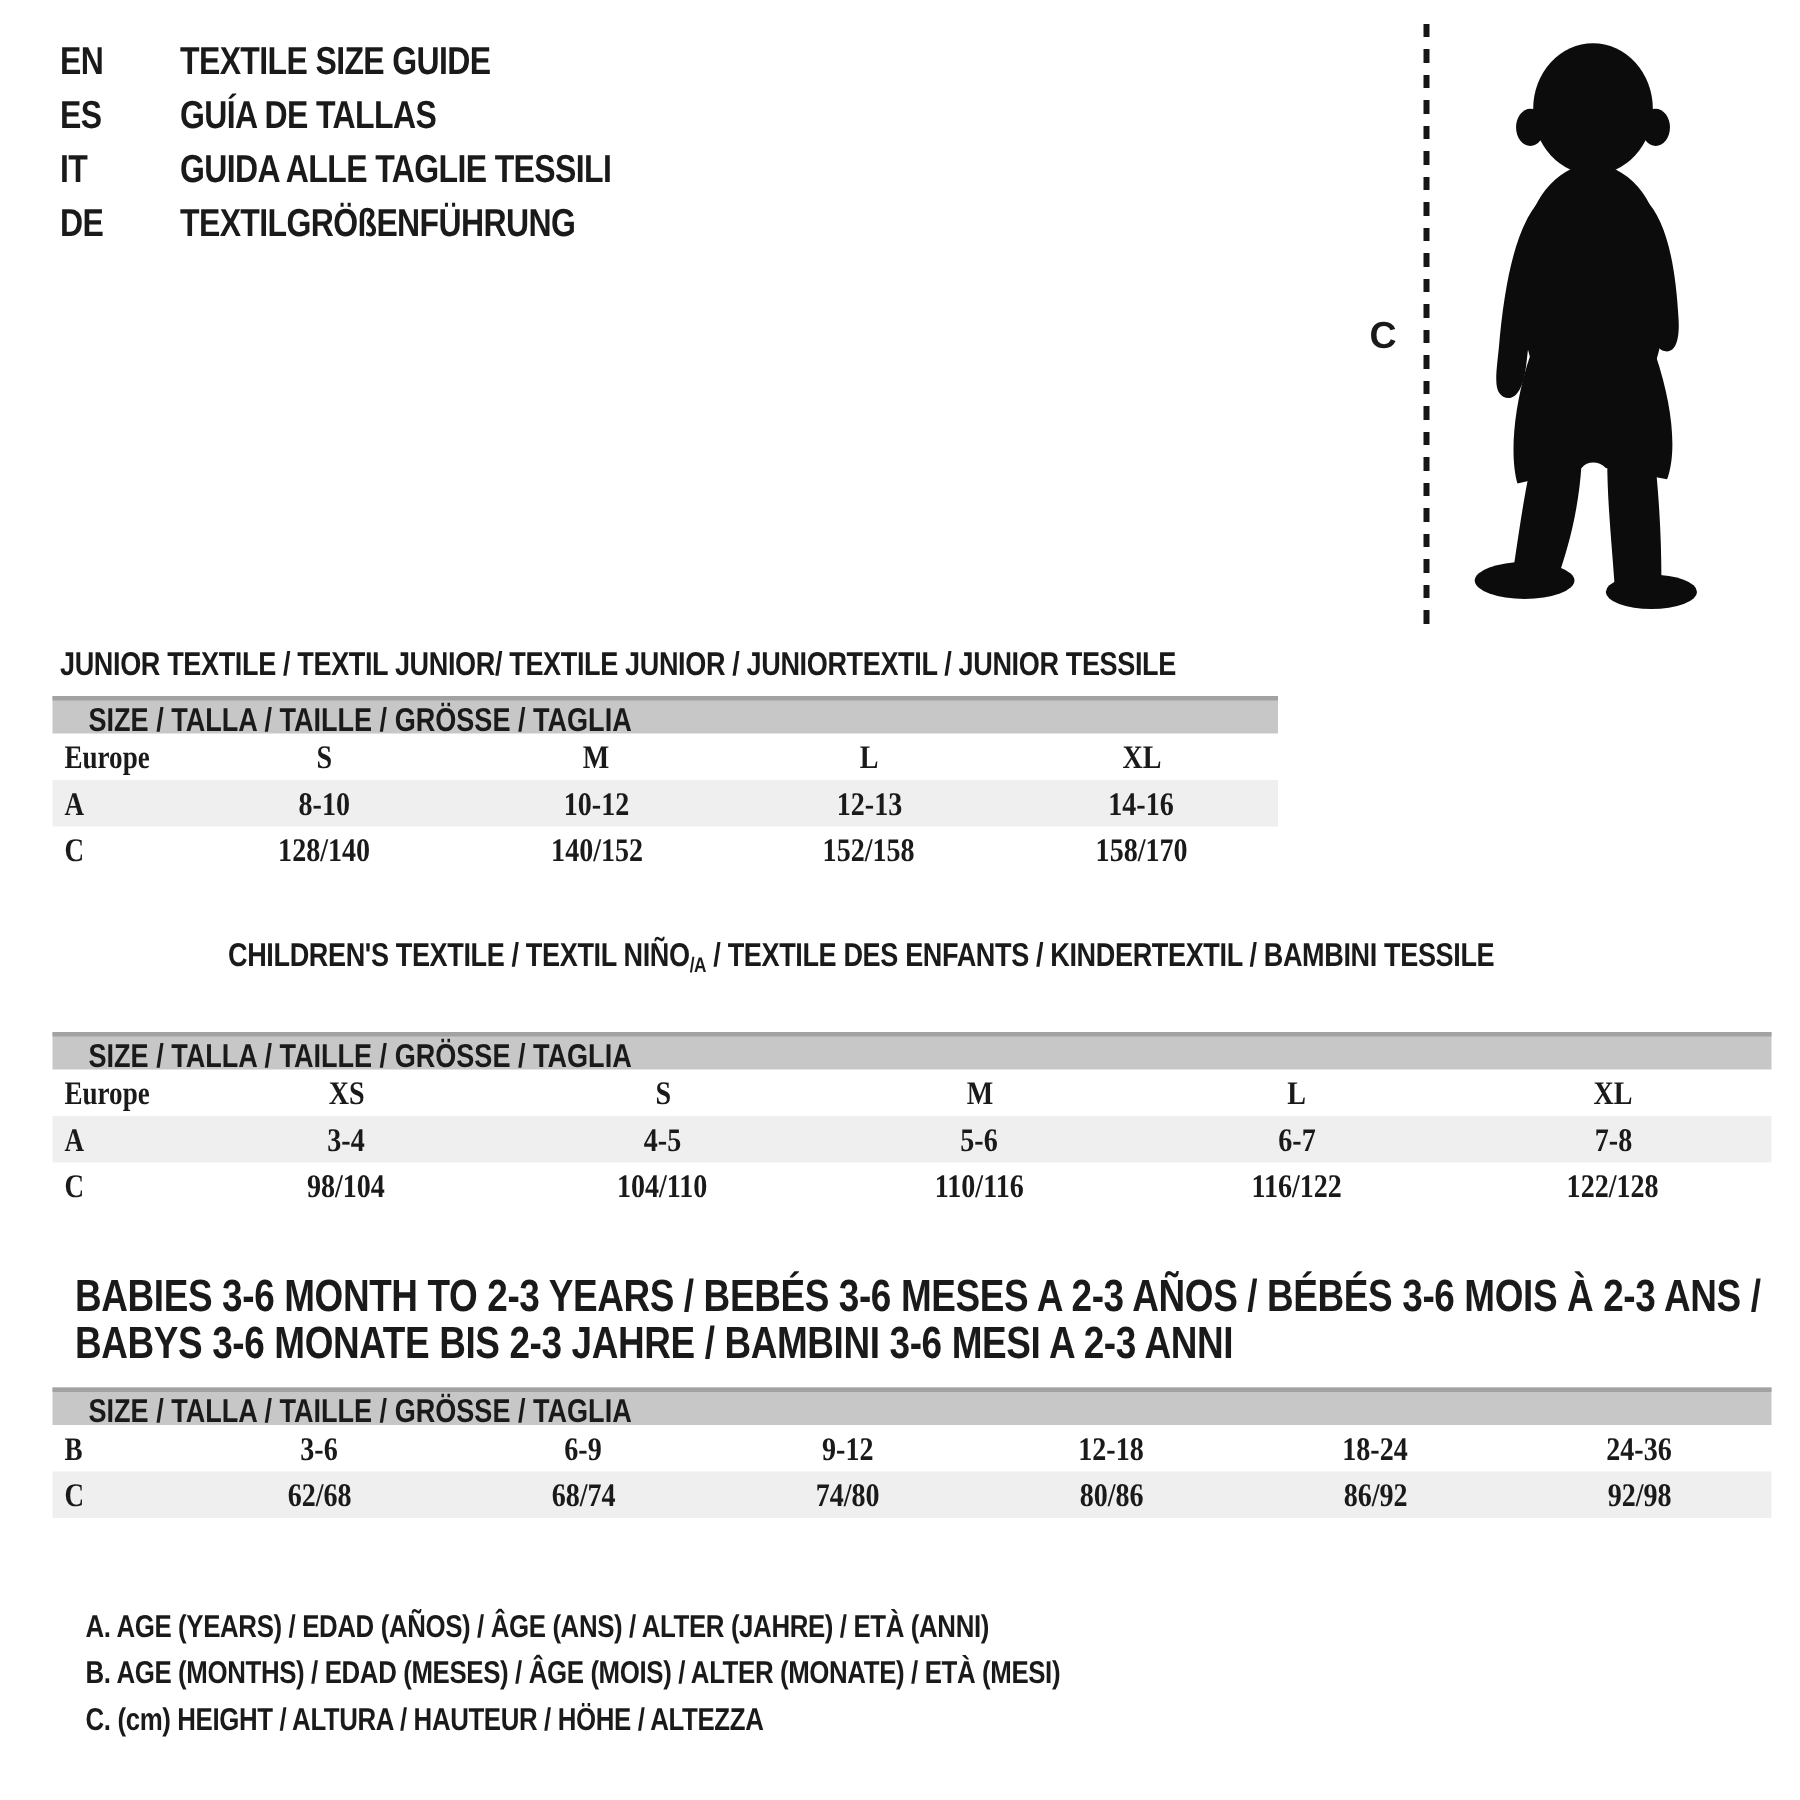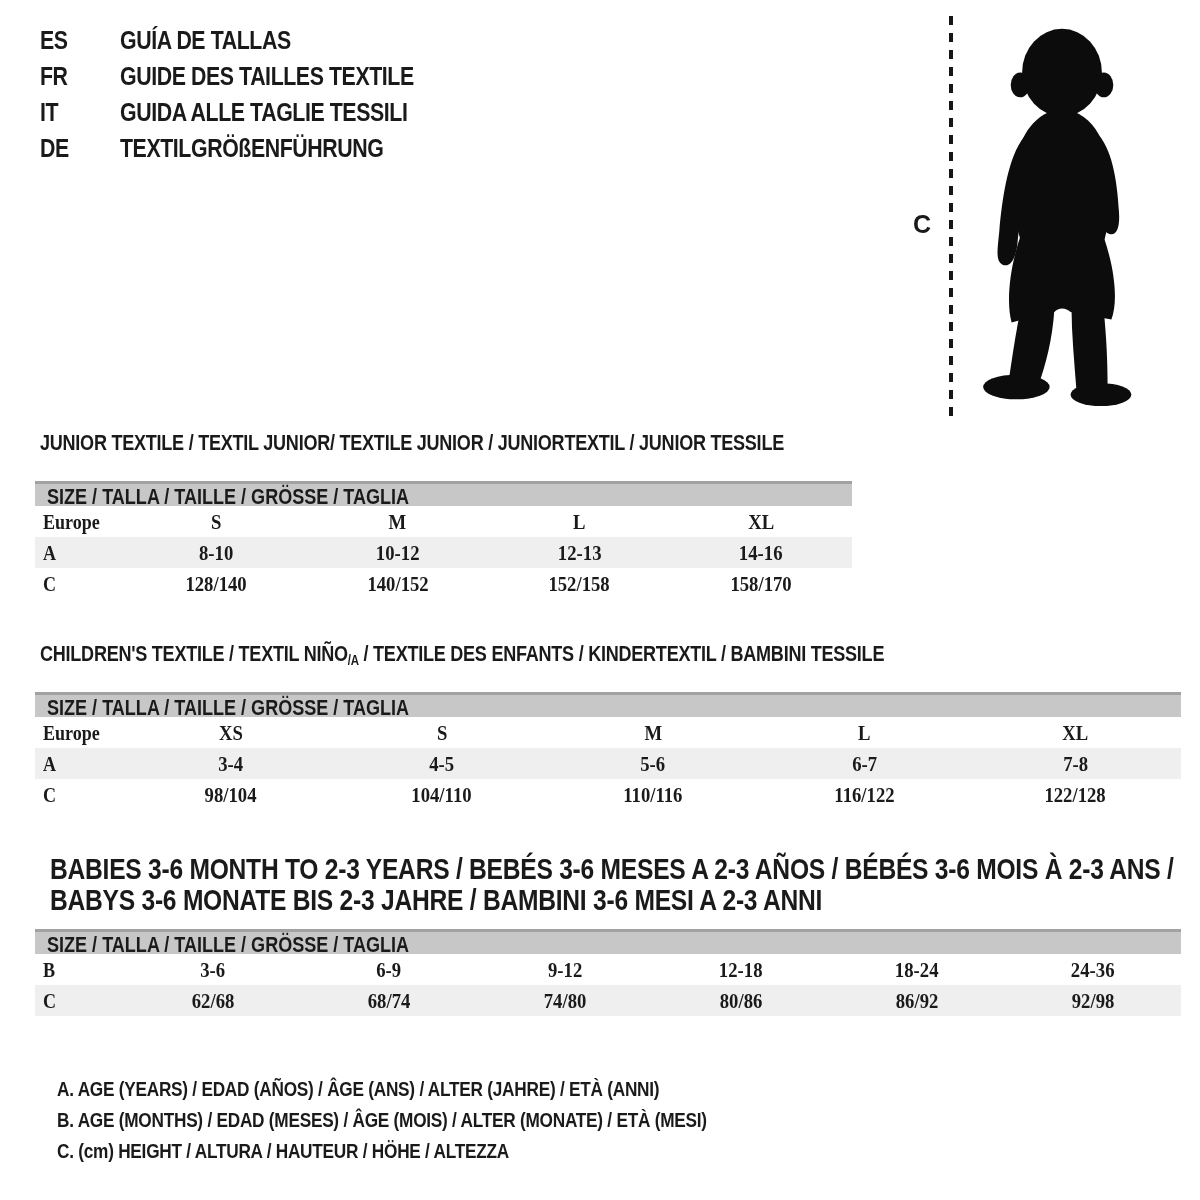--- a/index.html
+++ b/index.html
@@ -21,56 +21,56 @@
   .figure{position:absolute;top:14px;left:905px;width:270px;height:412px;}
   .dash-line{position:absolute;left:44px;top:2px;width:4px;height:402px;
     background:repeating-linear-gradient(to bottom,#161616 0 9px,transparent 9px 17px);}
   .c-label{position:absolute;left:8px;top:196px;font-size:25px;}
   .silhouette{position:absolute;left:62px;top:0;}
 
   
   .content{position:absolute;left:35px;top:430px;width:1146px;}
   .sec-title{font-size:22px;line-height:26px;margin-left:5px;letter-spacing:-0.3px;}
   .sub-a{font-size:14px;vertical-align:-4px;}
-  .mb-title-junior{margin-bottom:25px;text-decoration:underline;}
-  .mb-title-children{margin-bottom:19px;}
+  .mb-title-junior{margin-bottom:8px;text-decoration:underline;}
+  .mb-title-children{margin-bottom:32px;text-align:right;}
   .babies-title-line{font-size:30px;line-height:31px;margin-left:15px;letter-spacing:-0.3px;}
   .mb-title-babies{margin-bottom:14px;text-decoration:underline;}
 
   .table{background:#fff;}
   .table.narrow{width:817px;}
   .table.wide{width:1146px;}
   .mb-table-junior{margin-bottom:42px;}
   .mb-table-children{margin-bottom:43px;}
   .mb-table-babies{margin-bottom:57px;}
 
   .bar{height:25px;line-height:25px;border-top:3px solid #a2a2a2;background:#c7c7c7;
-    padding-left:12px;font-size:22px;box-sizing:border-box;border-top-width:3px;}
+    padding-left:24px;font-size:22px;box-sizing:border-box;border-top-width:3px;}
   .bar .cond{transform:scaleX(0.82);}
   .trow{display:flex;height:31px;align-items:center;font-size:22px;font-family:Liberation Serif, serif;}
   .trow.alt{background:#efefef;}
   .tlabel{flex:0 0 90px;width:90px;padding-left:8px;box-sizing:border-box;text-align:left;}
   .tcell{flex:1;text-align:center;}
 
   
   .legend-line{font-size:21px;line-height:31px;margin-left:22px;letter-spacing:-0.3px;}
 </style>
 </head>
 <body>
 
 <div class="page">
 
   <div class="lang-block">
     <div class="lang-row">
+      <span class="lang-code cond">EN</span>
+      <span class="cond">TEXTILE SIZE GUIDE</span>
+    </div>
+    <div class="lang-row">
       <span class="lang-code cond">ES</span>
       <span class="cond">GUÍA DE TALLAS</span>
-    </div>
-    <div class="lang-row">
-      <span class="lang-code cond">FR</span>
-      <span class="cond">GUIDE DES TAILLES TEXTILE</span>
     </div>
     <div class="lang-row">
       <span class="lang-code cond">IT</span>
       <span class="cond">GUIDA ALLE TAGLIE TESSILI</span>
     </div>
     <div class="lang-row">
       <span class="lang-code cond">DE</span>
       <span class="cond">TEXTILGRÖßENFÜHRUNG</span>
     </div>
   </div>

